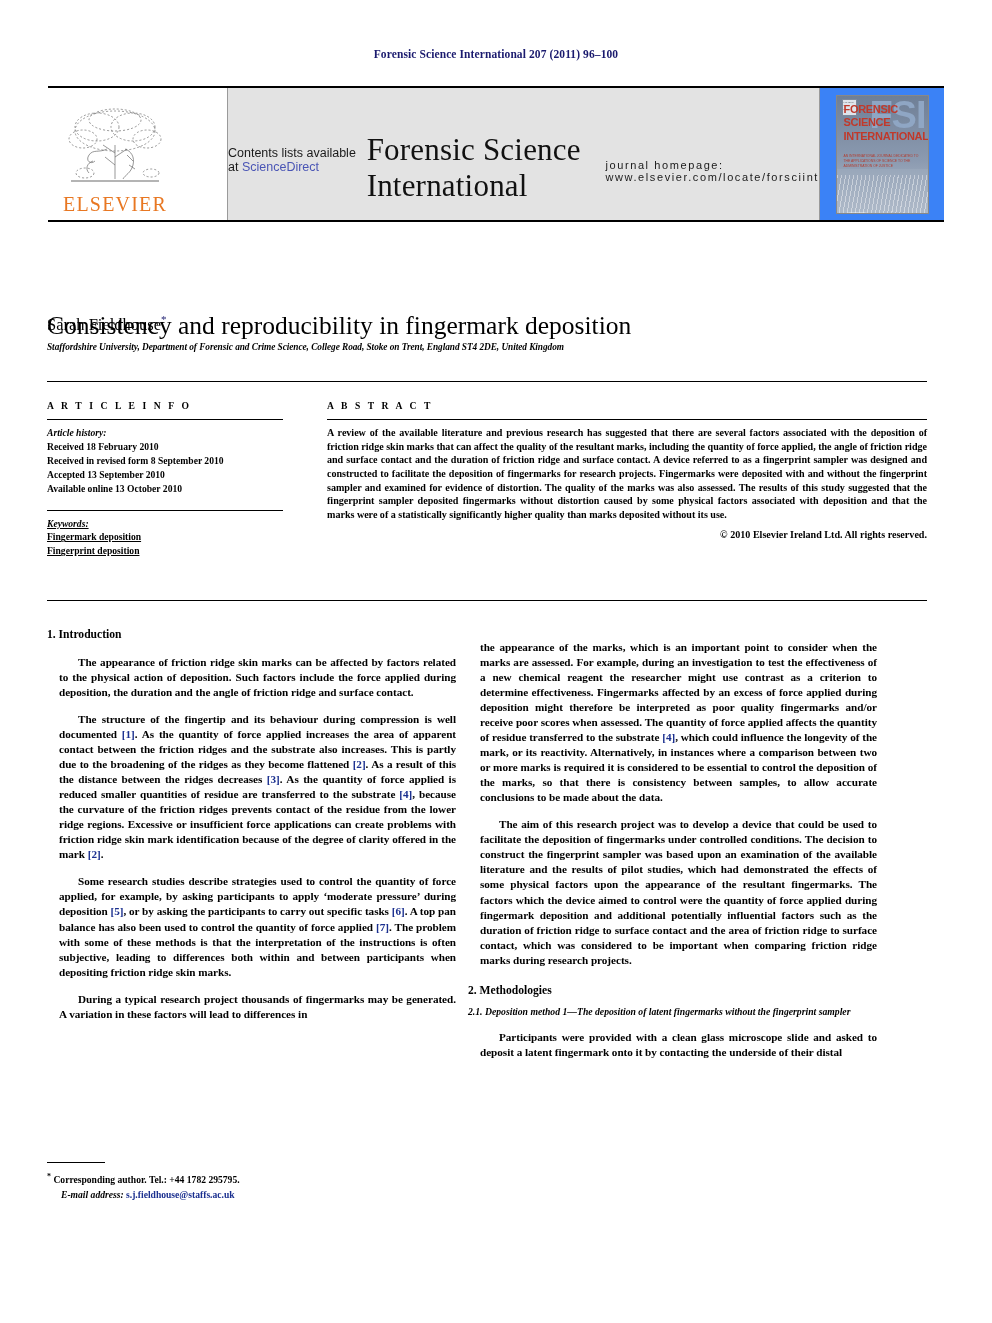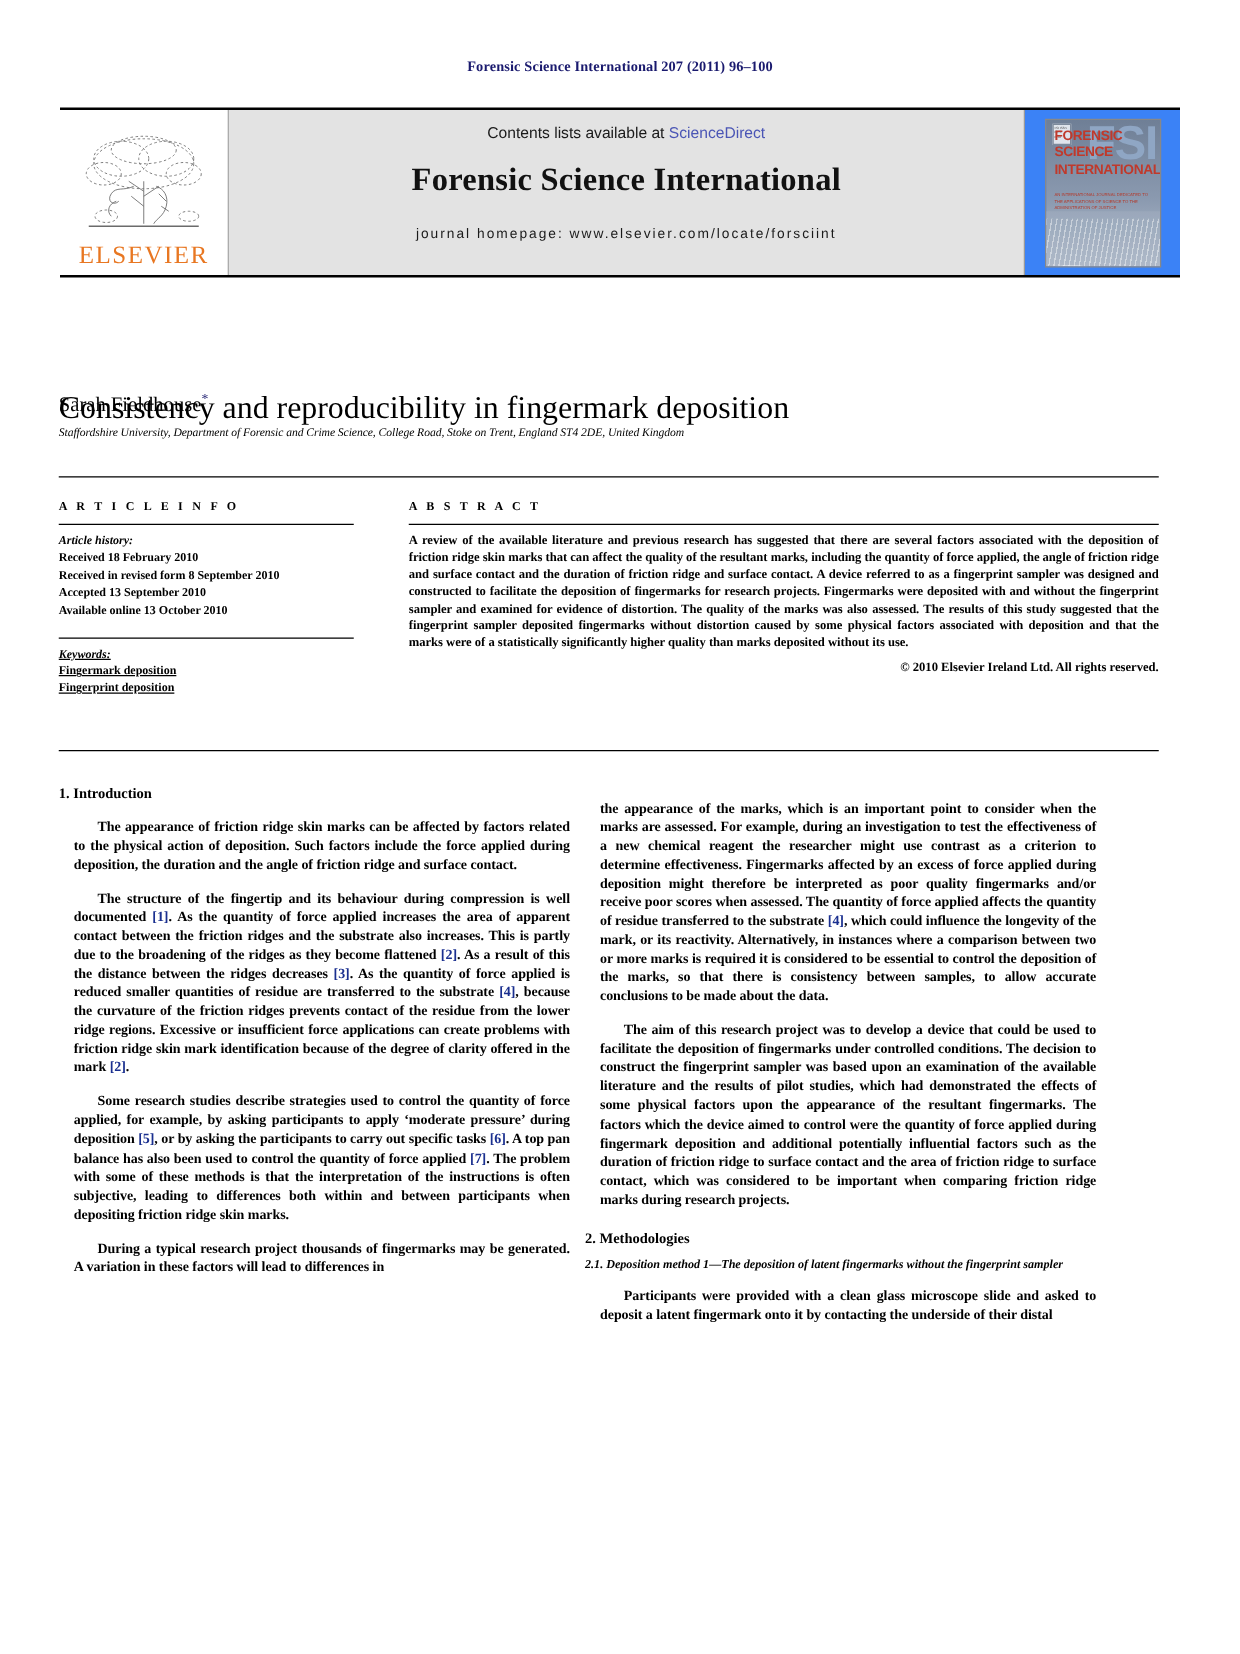--- a/index.html
+++ b/index.html
@@ -72,41 +72,41 @@
     color: #E87722;
     line-height: 1;
     margin-top: 1px;
   }
   .mast-center {
     flex: 1 1 auto;
     background: #e3e3e3;
     border-left: 1px solid #9a9a9a;
     border-right: 1px solid #9a9a9a;
     display: flex;
-    flex-direction: column;
+    flex-direction: row;
     align-items: center;
     justify-content: flex-start;
     padding-top: 11px;
     box-sizing: border-box;
+    margin-left: 45px;
   }
   .contents-line {
     font-family: "Liberation Sans", sans-serif;
     font-size: 12.5px;
     color: #1a1a1a;
   }
   .contents-line .sd {
     color: #4a55b5;
   }
   .journal-name {
     font-family: "Liberation Serif", serif;
-    font-size: 26px;
+    font-size: 31px;
     color: #111;
     margin-top: 16px;
     letter-spacing: 0.2px;
-    font-weight: bold;
   }
   .homepage-line {
     font-family: "Liberation Sans", sans-serif;
     font-size: 11px;
     letter-spacing: 1.6px;
     color: #1a1a1a;
     margin-top: 22px;
   }
   .mast-right {
     width: 124px;
@@ -206,21 +206,21 @@
   .author .star {
     color: #1a1a6e;
     font-size: 11px;
     vertical-align: super;
   }
   .affiliation {
     position: absolute;
     left: 47px; top: 342px;
     width: 880px;
     font-size: 9.3px;
-    font-weight: normal;
+    font-weight: bold;
     font-style: italic;
     font-family: "Liberation Serif", serif;
     letter-spacing: -0.05px;
   }
 
   
   .panel {
     position: absolute;
     left: 47px; top: 381px;
     width: 880px;
@@ -460,15 +460,26 @@
     <div class="bcol">
       <p class="body noind">the appearance of the marks, which is an important point to consider when the marks are assessed. For example, during an investigation to test the effectiveness of a new chemical reagent the researcher might use contrast as a criterion to determine effectiveness. Fingermarks affected by an excess of force applied during deposition might therefore be interpreted as poor quality fingermarks and/or receive poor scores when assessed. The quantity of force applied affects the quantity of residue transferred to the substrate <span class="ref" style="color:#1a2f8f">[4]</span>, which could influence the longevity of the mark, or its reactivity. Alternatively, in instances where a comparison between two or more marks is required it is considered to be essential to control the deposition of the marks, so that there is consistency between samples, to allow accurate conclusions to be made about the data.</p>
       <p class="body">The aim of this research project was to develop a device that could be used to facilitate the deposition of fingermarks under controlled conditions. The decision to construct the fingerprint sampler was based upon an examination of the available literature and the results of pilot studies, which had demonstrated the effects of some physical factors upon the appearance of the resultant fingermarks. The factors which the device aimed to control were the quantity of force applied during fingermark deposition and additional potentially influential factors such as the duration of friction ridge to surface contact and the area of friction ridge to surface contact, which was considered to be important when comparing friction ridge marks during research projects.</p>
       <div class="h2 tight" style="margin-top:16px;">2. Methodologies</div>
       <div class="h3">2.1. Deposition method 1—The deposition of latent fingermarks without the fingerprint sampler</div>
       <p class="body">Participants were provided with a clean glass microscope slide and asked to deposit a latent fingermark onto it by contacting the underside of their distal</p>
     </div>
 
   </div>
 
+  <div class="footnote">
+    <div class="fn-rule"></div>
+    <div class="fn-line">
+      <span class="star">*</span>
+      <span>Corresponding author. Tel.: +44 1782 295795.</span>
+    </div>
+    <div class="fn-line" style="padding-left:14px;text-indent:0;">
+      <span class="fn-email-label">E-mail address:</span>
+      <span class="email-link">s.j.fieldhouse@staffs.ac.uk</span>
+    </div>
+  </div>
 
 
 </div>
 
 </body></html>

